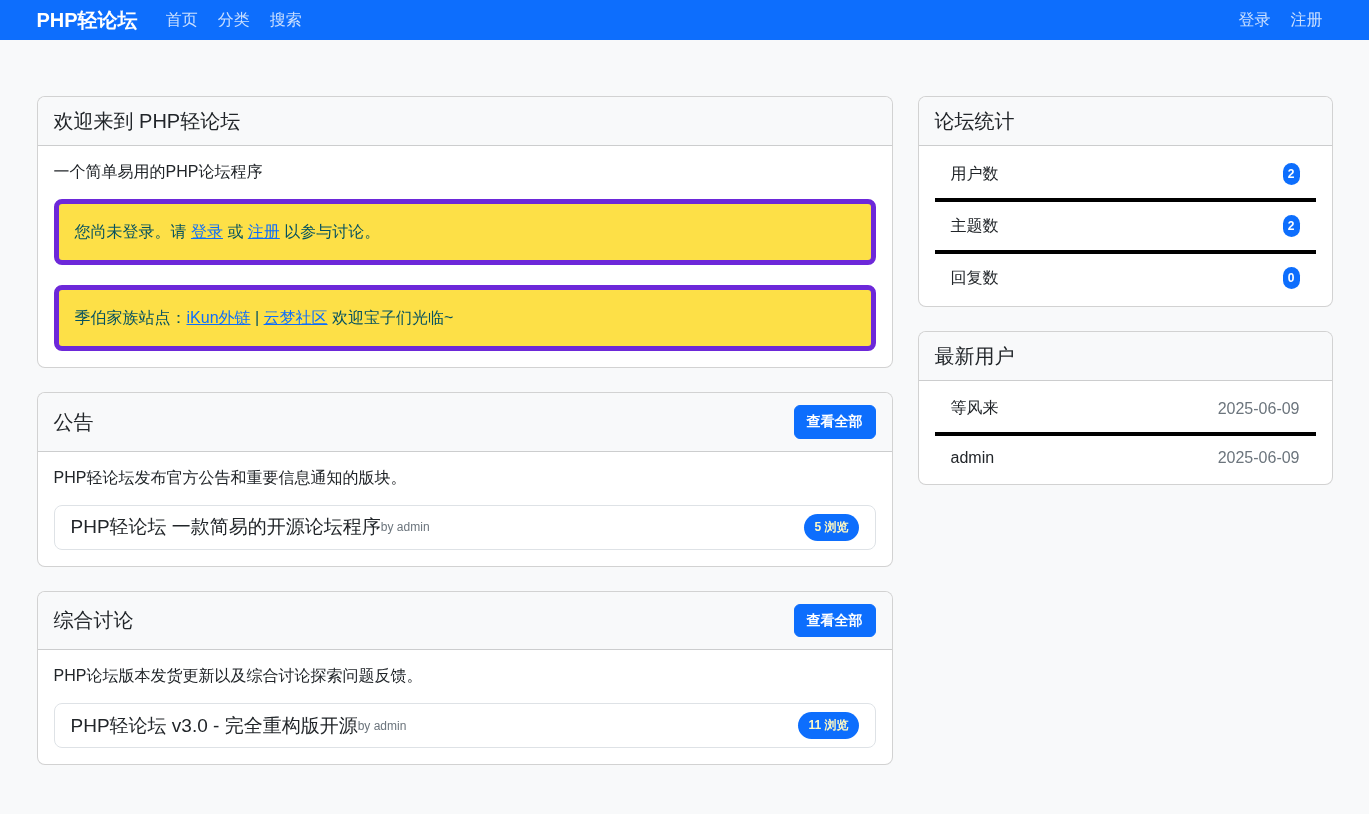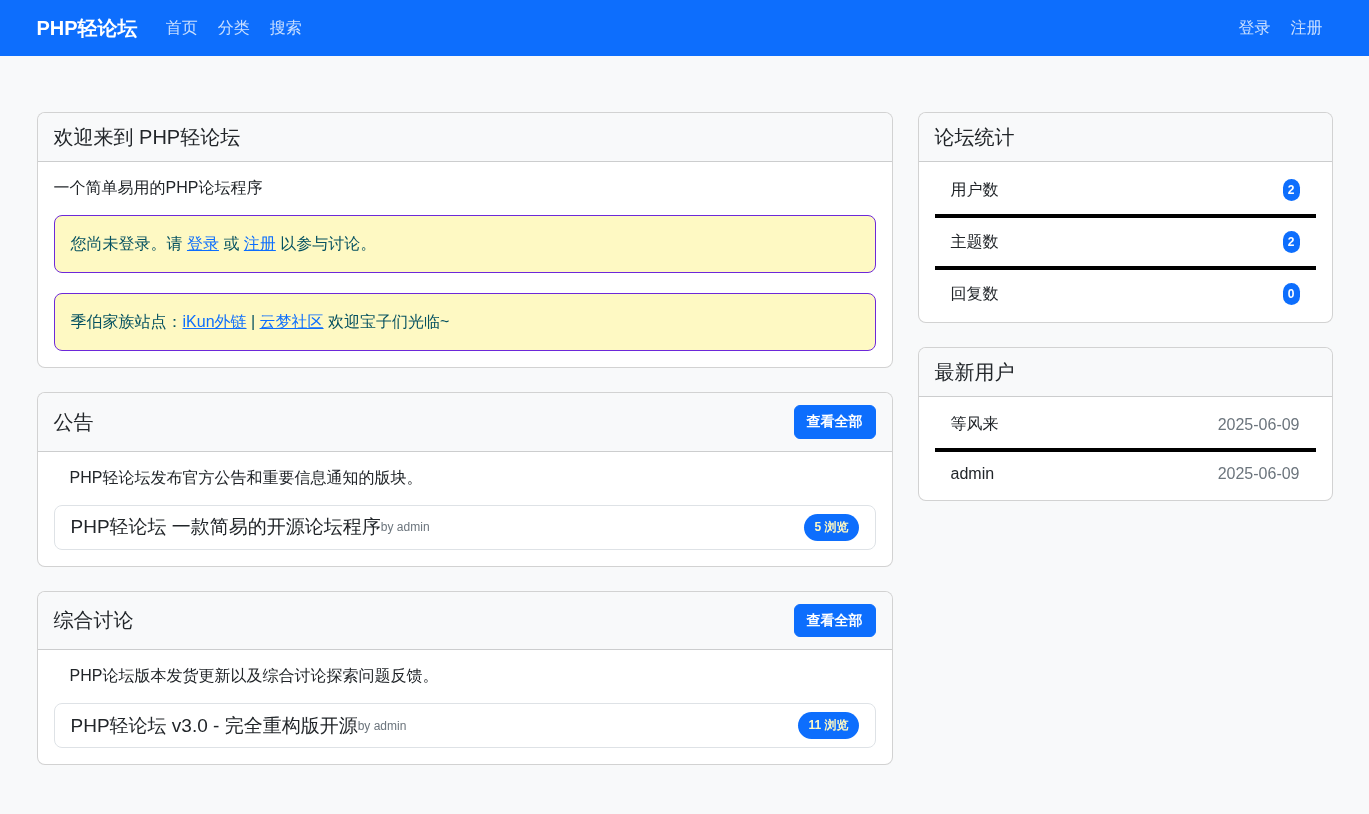--- a/index.html
+++ b/index.html
@@ -9,21 +9,21 @@
     background: #f8f9fa;
     font-family: "Liberation Sans", sans-serif;
     font-size: 16px;
     color: #212529;
     overflow: hidden;
   }
   a { cursor: pointer; }
 
   
   .navbar {
-    height: 56px;
+    height: 40px;
     background: #0d6efd;
     display: flex;
     align-items: center;
   }
   .nav-container {
     width: 100%;
     max-width: 1320px;
     margin: 0 auto;
     padding: 0 12px;
     display: flex;
@@ -80,22 +80,22 @@
   .card-header.flex {
     display: flex;
     justify-content: space-between;
     align-items: center;
   }
   .card-body { padding: 16px; }
   .card-body > p.lead { margin: 0 0 16px 0; }
 
   
   .alert {
-    background: #fef9c3;
-    border: 1px solid #6d28d9;
+    background: #fde047;
+    border: 5px solid #6d28d9;
     color: #055160;
     border-radius: 8px;
     padding: 16px;
     margin-bottom: 20px;
     line-height: 1.5;
   }
   .alert:last-child { margin-bottom: 0; }
   .alert a {
     color: #0d6efd;
     text-decoration: underline;
@@ -110,21 +110,21 @@
     font-size: 14px;
     font-weight: 700;
     padding: 6px 12px;
     border-radius: 6px;
     cursor: pointer;
     line-height: 1.4;
     white-space: nowrap;
   }
 
   
-  .board-desc { margin: 0 0 16px 16px; }
+  .board-desc { margin: 0 0 16px 0; }
   .topic-item {
     display: flex;
     align-items: center;
     border: 1px solid #dee2e6;
     border-radius: 8px;
     padding: 8px 16px;
     background: #fff;
     cursor: pointer;
   }
   .topic-title {

